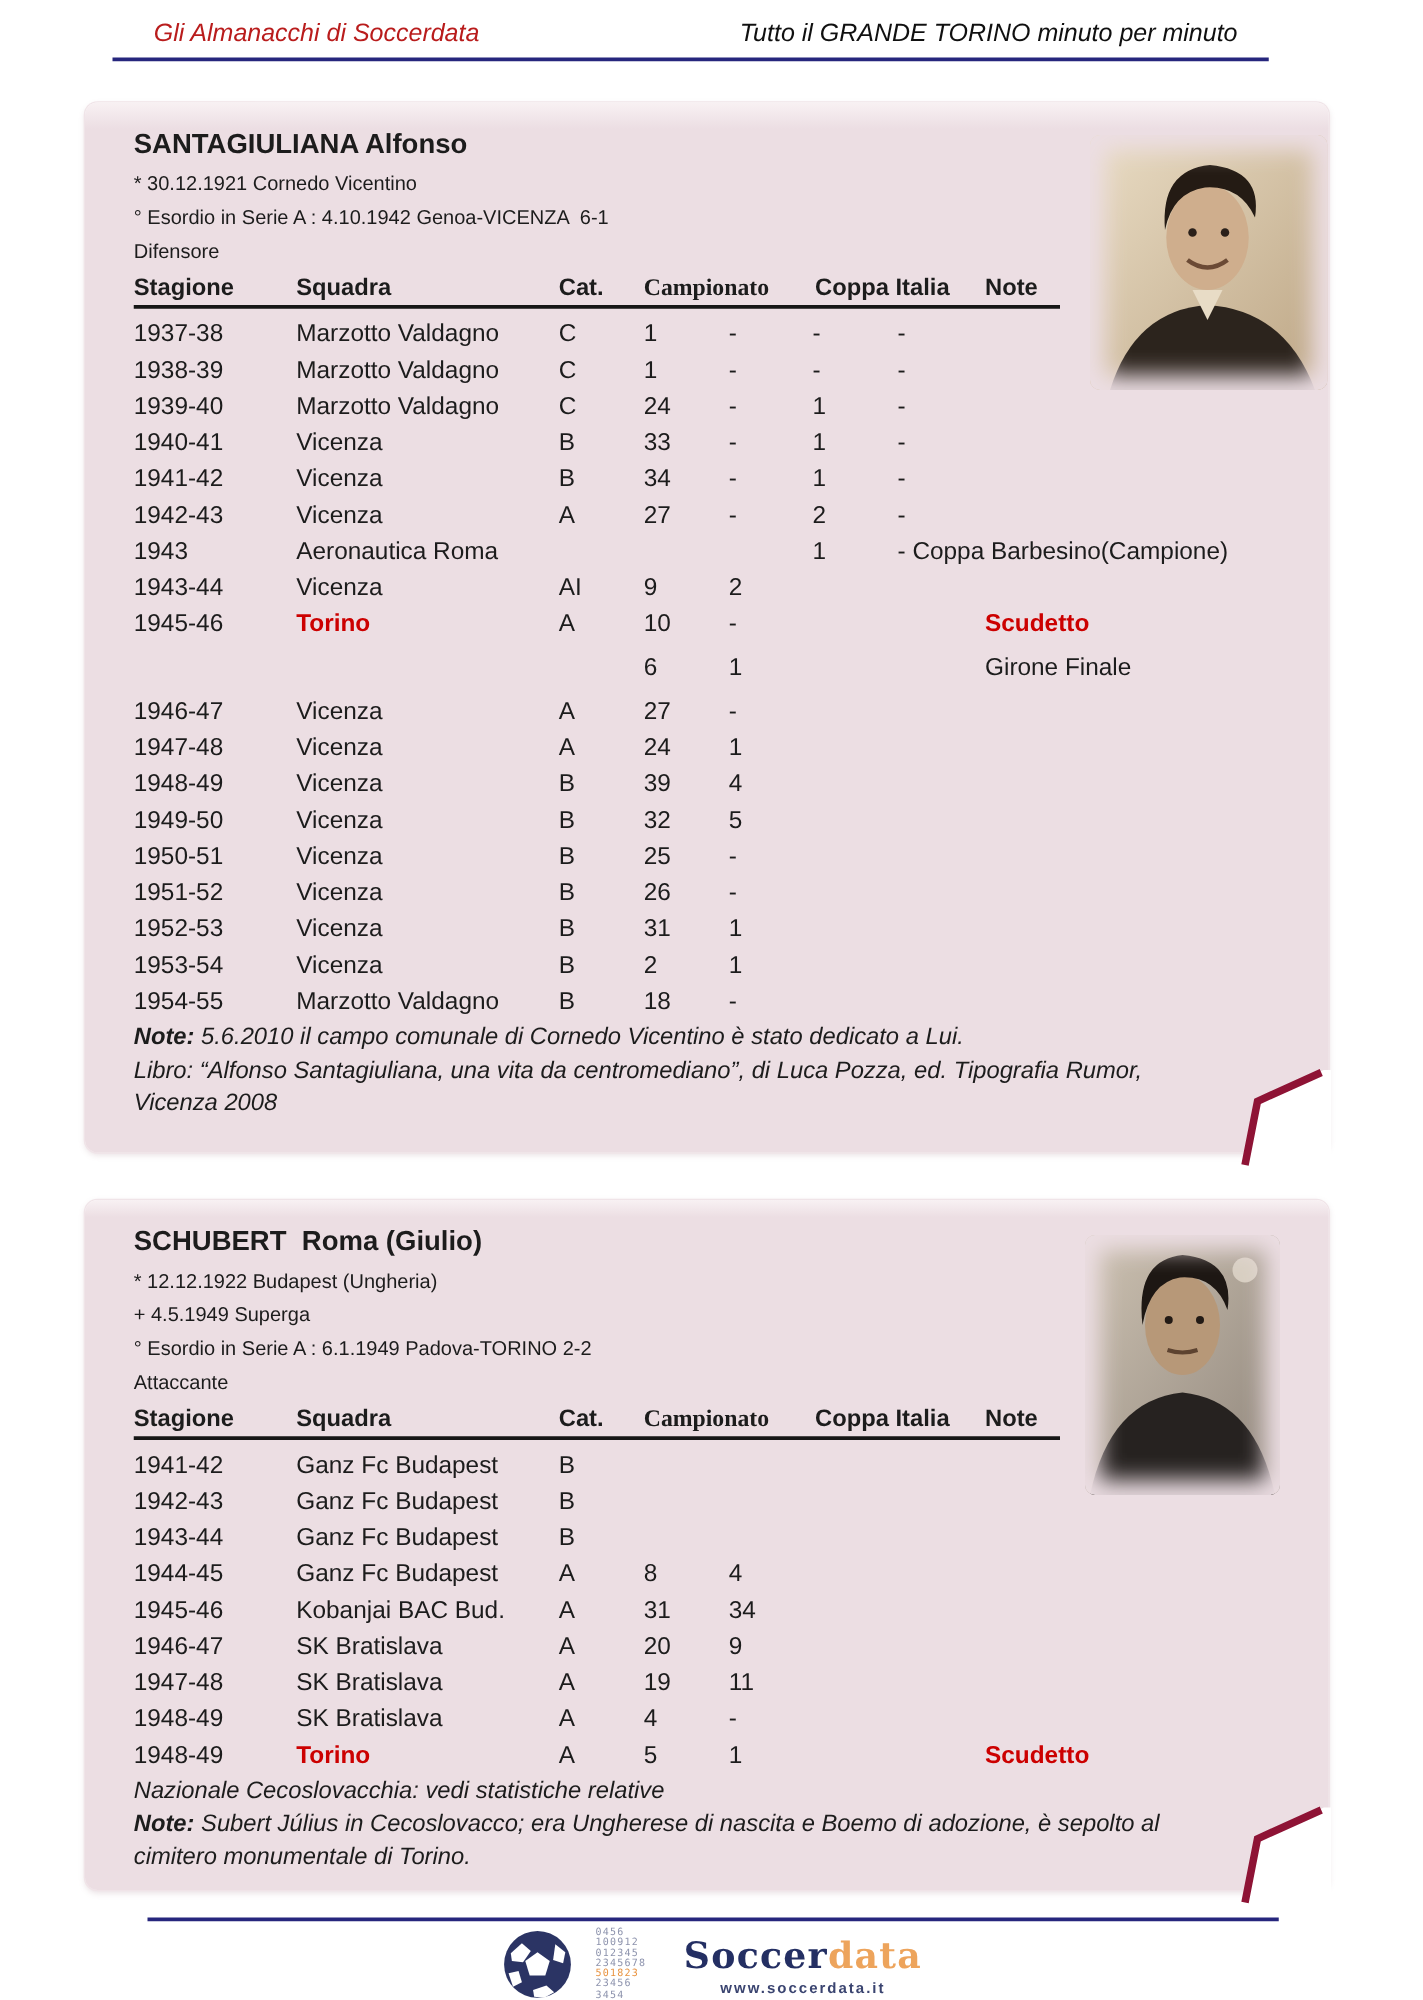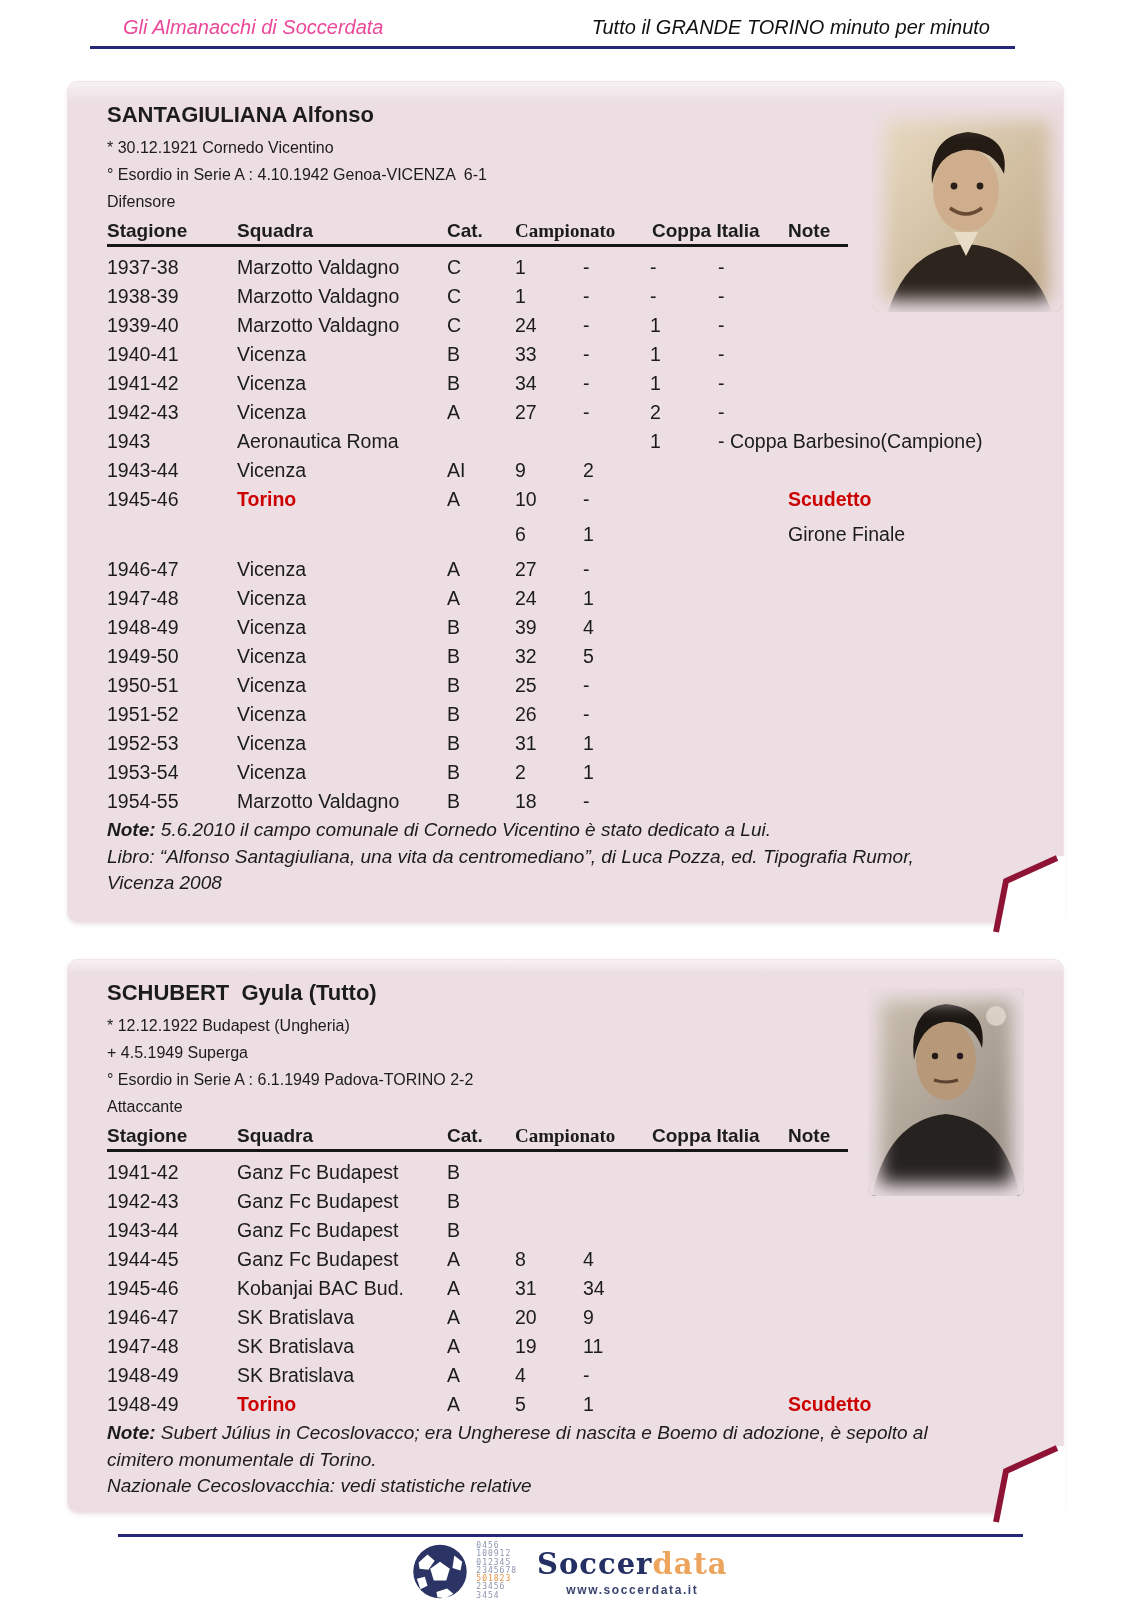--- a/index.html
+++ b/index.html
@@ -1,20 +1,20 @@
 <!DOCTYPE html>
 <html><head>
 <meta charset="utf-8">
 <style>
   html,body{margin:0;padding:0;}
   .page{position:relative;width:1138px;height:1600px;background:#ffffff;overflow:hidden;
         font-family:"Liberation Sans",sans-serif;color:#1c1c1c;}
 
   
-  .ph-left{position:absolute;left:123px;top:16px;font-size:20px;font-style:italic;color:#ec4899;white-space:pre;}
+  .ph-left{position:absolute;left:123px;top:16px;font-size:20px;font-style:italic;color:#b91c1c;white-space:pre;}
   .ph-right{position:absolute;right:148px;top:16px;font-size:20px;font-style:italic;color:#101010;white-space:pre;}
   .rule{position:absolute;height:3px;background:#26267d;}
   .rule-top{left:90px;width:925px;top:46px;}
   .rule-bottom{left:118px;width:905px;top:1534px;}
 
   
   .card{position:absolute;left:68px;width:995px;border-radius:10px;
         background:linear-gradient(180deg,#f8f1f3 0%,#ecdee3 2.5%,#ecdee3 100%);
         box-shadow:0 0 0 1px #f0e4e8,0 2px 5px rgba(150,110,125,.22);}
   .card-1{top:82px;height:840px;}
@@ -48,21 +48,21 @@
   .photo::after{content:"";position:absolute;inset:0;border-radius:8px;
                 box-shadow:inset 0 0 18px 12px #ecdee3;}
   .photo-1{top:26px;left:804px;width:190px;height:204px;}
   .photo-2{top:28px;left:800px;width:156px;height:208px;}
 
   
   .fold{position:absolute;right:-2px;bottom:-28px;width:92px;height:108px;}
 
   
   .footer-logo{position:absolute;top:1541px;left:0;width:100%;
-               display:flex;justify-content:center;align-items:flex-start;gap:14px;}
+               display:flex;justify-content:center;align-items:flex-start;gap:24px;}
   .ball{margin-top:2px;}
   .digits{display:flex;flex-direction:column;margin-left:-8px;margin-top:1px;
           font-family:"DejaVu Sans Mono",monospace;font-size:8px;line-height:8.3px;
           color:#8d93ad;letter-spacing:1px;}
   .digits .orange{color:#e8923f;}
   .brand{margin-top:8px;margin-left:6px;text-align:center;}
   .brand-line{font-family:"DejaVu Serif",serif;font-weight:bold;font-size:29px;line-height:30px;letter-spacing:1px;}
   .b1{color:#242f63;}.b2{color:#eda45c;text-align:center;}
   .brand-url{font-size:12px;font-weight:bold;color:#3a4470;letter-spacing:1.6px;margin-top:4px;}
 </style>
@@ -309,21 +309,21 @@
     </div>
 
     <svg class="fold" viewBox="0 0 92 108">
       <polygon points="86,14 33,39 23,92 30,108 92,108 92,14" fill="#ffffff"></polygon>
       <path d="M84,16 L33,39 L23,90" fill="none" stroke="#8e1335" stroke-width="6"></path>
     </svg>
   </section>
 
   <section class="card card-2">
     <div class="card-inner">
-      <h2 class="player-name">SCHUBERT  Gyula (Tutto)</h2>
+      <h2 class="player-name">SCHUBERT  Roma (Giulio)</h2>
       <div class="info-line">* 12.12.1922 Budapest (Ungheria)</div>
       <div class="info-line">+ 4.5.1949 Superga</div>
       <div class="info-line">° Esordio in Serie A : 6.1.1949 Padova-TORINO 2-2</div>
       <div class="info-line">Attaccante</div>
 
       <div class="thead">
         <div class="hc hc-stagione">Stagione</div>
         <div class="hc hc-squadra">Squadra</div>
         <div class="hc hc-cat">Cat.</div>
         <div class="hc hc-campionato">Campionato</div>
@@ -417,22 +417,22 @@
             <div class="tcell col-cat">A</div>
             <div class="tcell col-camp_p">5</div>
             <div class="tcell col-camp_g">1</div>
             <div class="tcell col-coppa_p"></div>
             <div class="tcell col-coppa_g"></div>
             <div class="tcell col-note">Scudetto</div>
           </div>
         </div>
 
       <div class="notes">
+          <div class="note-line">Nazionale Cecoslovacchia: vedi statistiche relative</div>
           <div class="note-line"><b>Note:</b> Subert Július in Cecoslovacco; era Ungherese di nascita e Boemo di adozione, è sepolto al cimitero monumentale di Torino.</div>
-          <div class="note-line">Nazionale Cecoslovacchia: vedi statistiche relative</div>
         </div>
     </div>
 
     <div class="photo photo-2">
       <svg viewBox="0 0 78 104" width="156" height="208" preserveAspectRatio="none">
         <defs>
           <linearGradient id="pbg2" x1="0" y1="0" x2="1" y2="1">
             <stop offset="0" stop-color="#cdc2b2"></stop>
               <stop offset="1" stop-color="#8f857b"></stop>
           </linearGradient>

